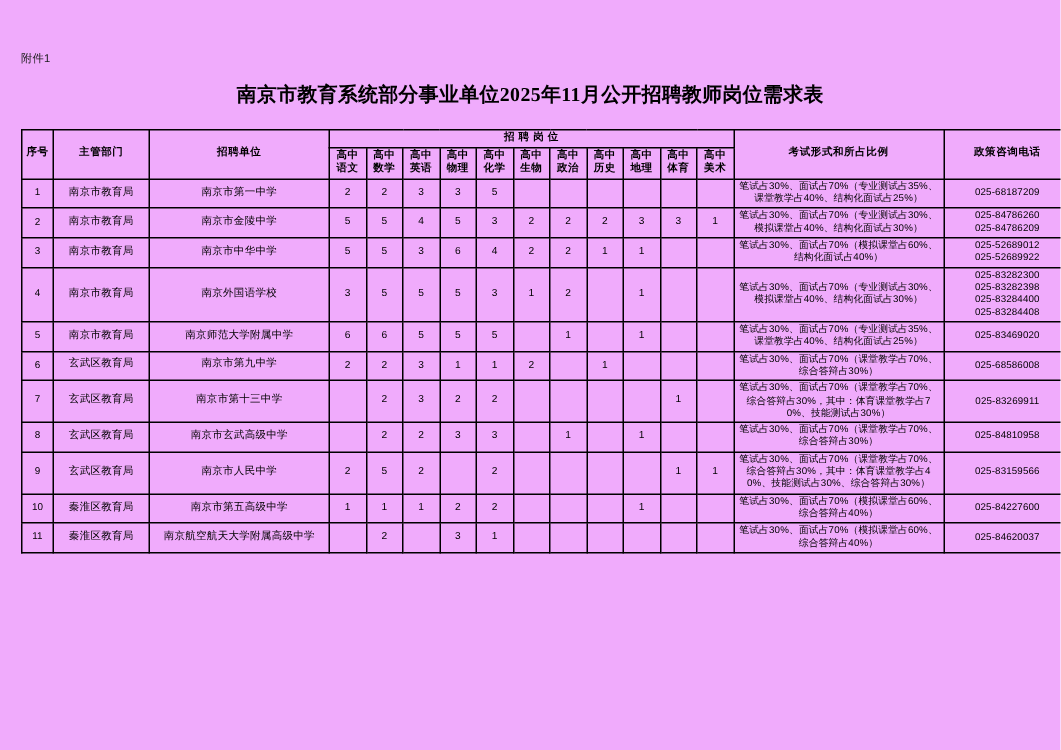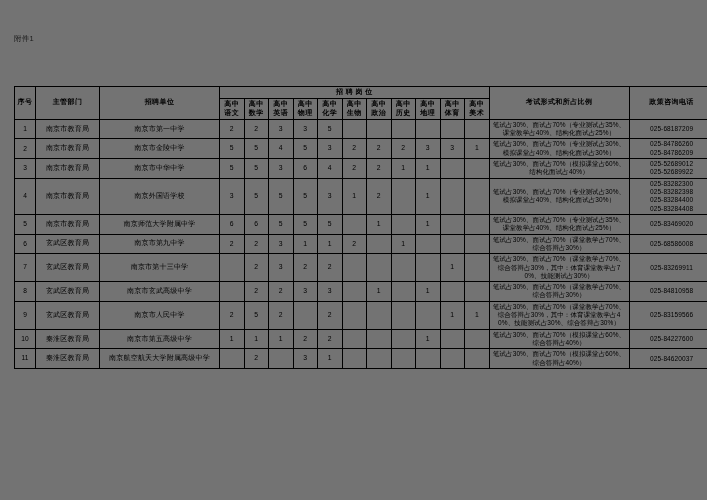--- a/index.html
+++ b/index.html
@@ -13,21 +13,21 @@
     overflow: hidden;
     font-family: "Liberation Sans", "DejaVu Sans", sans-serif;
     color: #000000;
   }
   .page {
     width: 707px;
     height: 500px;
     box-sizing: border-box;
     padding: 12px;
     position: relative;
-    background: #737373;
+    background: #f0abfc;
   }
   .attachment-label {
     position: absolute;
     left: 14px;
     top: 34px;
     font-size: 7.5px;
     color: #1a1a1a;
     letter-spacing: 0.2px;
   }
   .doc-title {
@@ -104,20 +104,21 @@
   col.c-exam  { width: 140px; }
   col.c-phone { width: 85px; }
 </style>
 </head>
 <body>
 
 <div class="page">
 
   <div class="attachment-label">附件1</div>
 
+  <div class="doc-title">南京市教育系统部分事业单位2025年11月公开招聘教师岗位需求表</div>
 
   <div class="table-wrap">
     <table class="req">
       <colgroup>
         <col class="c-seq">
         <col class="c-dept">
         <col class="c-unit">
         <col class="c-subj">
           <col class="c-subj">
           <col class="c-subj">

